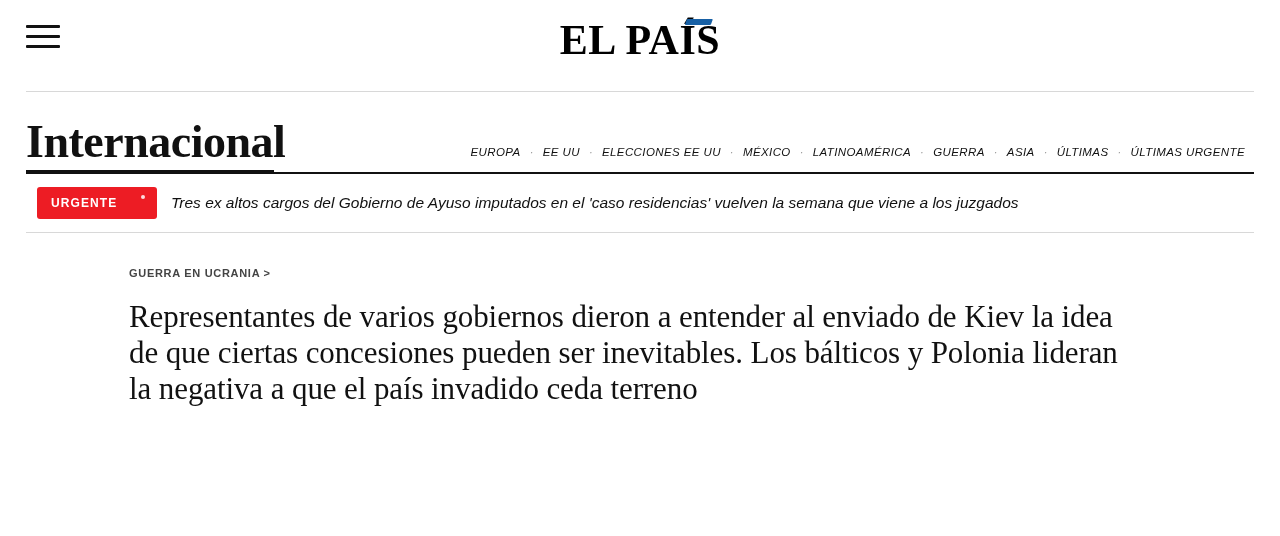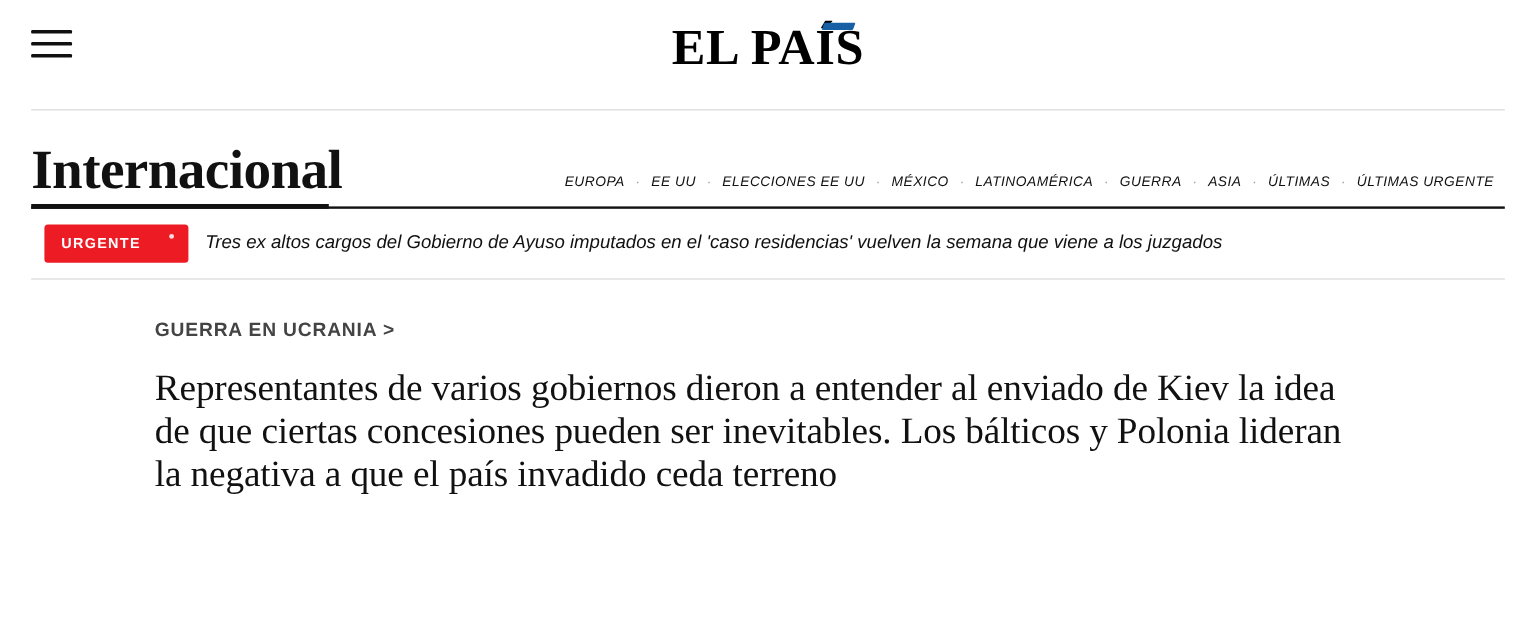--- a/index.html
+++ b/index.html
@@ -165,21 +165,21 @@
   }
 
   
   .lead {
     margin: 0 26px;
     padding-top: 34px;
     padding-left: 103px;
     box-sizing: border-box;
   }
   .kicker {
-    font-size: 16px;
+    font-size: 11px;
     font-weight: bold;
     letter-spacing: 0.7px;
     color: #444;
     text-transform: uppercase;
     margin-bottom: 8px;
   }
   .headline {
     position: relative;
     font-family: "Liberation Serif", serif;
     font-weight: bold;

